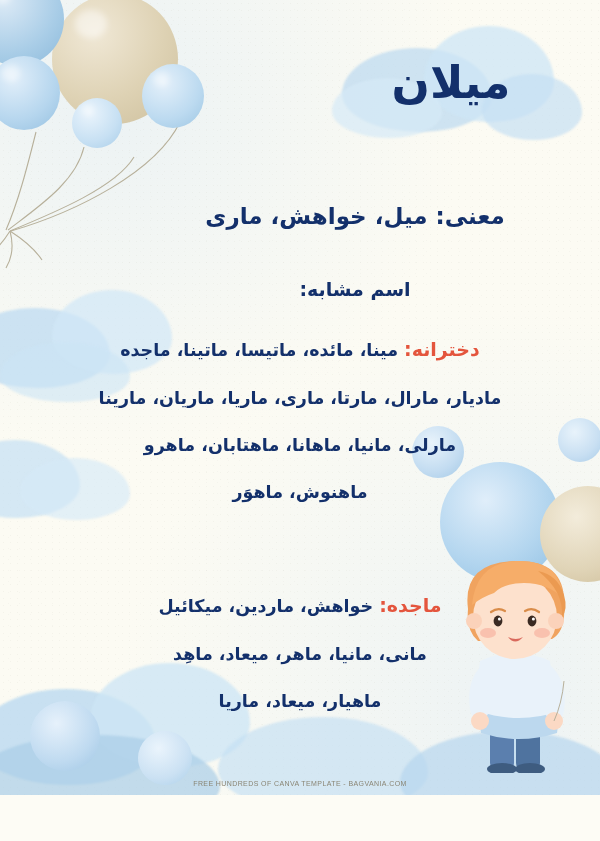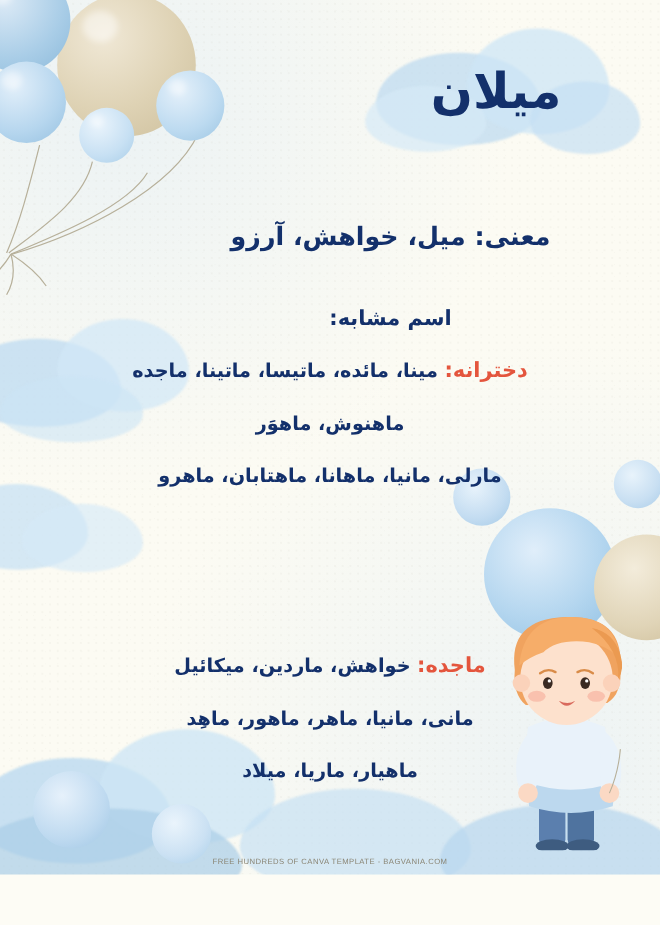--- a/index.html
+++ b/index.html
@@ -121,21 +121,21 @@
     color: #13306b;
     direction: rtl;
   }
   .section {
     position: absolute;
     left: 28px;
     right: 28px;
     direction: rtl;
     text-align: center;
   }
-  #girls-section { top: 324px; }
+  #girls-section { top: 336px; }
   #boys-section { top: 592px; }
   .line {
     font-size: 17.5px;
     font-weight: bold;
     color: #13306b;
     line-height: 1.45;
     margin-bottom: 22px;
     direction: rtl;
   }
   .line:last-child { margin-bottom: 0; }
@@ -263,35 +263,36 @@
     <ellipse cx="130" cy="90" rx="8" ry="5" fill="#f8b9a6" opacity="0.8"></ellipse>
 
     <path d="M96 94 q7 9 15 0 q-7 4 -15 0 z" fill="#d9695c"></path>
 
     <path d="M142 178 q8 -18 10 -40" stroke="#b7b09a" stroke-width="1" fill="none"></path>
   </svg>
 
   <div class="content">
     <div class="title">میلان</div>
 
-    <div class="meaning">معنی: میل، خواهش، آرزو</div>
+    <div class="meaning">معنی: میل، خواهش، ماری</div>
 
     <div class="similar-heading">اسم مشابه:</div>
 
     <div class="section" id="girls-section">
       <div class="line">
         <span class="cat-label">دخترانه:</span><span>مینا، مائده، ماتیسا، ماتینا، ماجده</span>
       </div>
+      <div class="line">مادیار، مارال، مارتا، ماری، ماریا، ماریان، مارینا</div>
+      <div class="line">مارلی، مانیا، ماهانا، ماهتابان، ماهرو</div>
       <div class="line">ماهنوش، ماهوَر</div>
-      <div class="line">مارلی، مانیا، ماهانا، ماهتابان، ماهرو</div>
     </div>
 
     <div class="section" id="boys-section">
       <div class="line">
         <span class="cat-label">ماجده:</span><span>خواهش، ماردین، میکائیل</span>
       </div>
-      <div class="line">مانی، مانیا، ماهر، ماهور، ماهِد</div>
-      <div class="line">ماهیار، ماریا، میلاد</div>
+      <div class="line">مانی، مانیا، ماهر، میعاد، ماهِد</div>
+      <div class="line">ماهیار، میعاد، ماریا</div>
     </div>
 
     <div class="footer">FREE HUNDREDS OF CANVA TEMPLATE - BAGVANIA.COM</div>
   </div>
 </div>
 
 </body></html>

